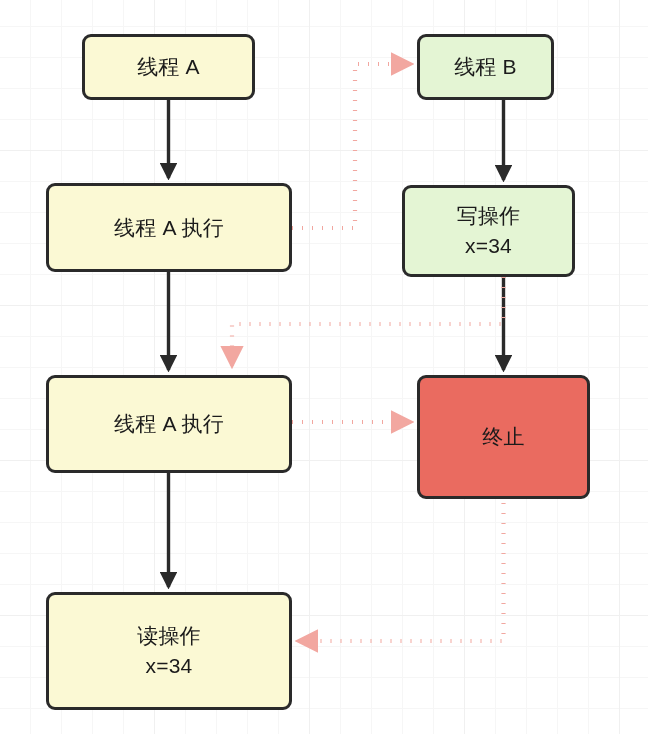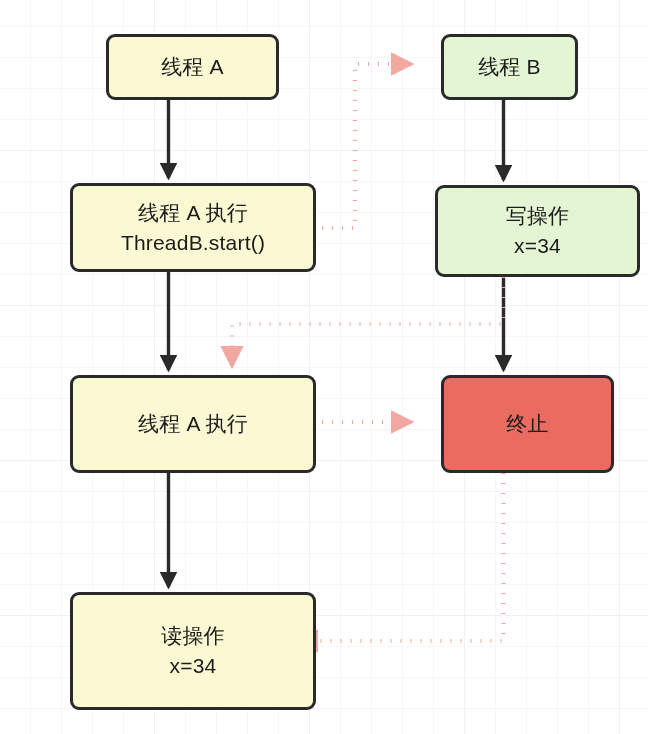--- a/index.html
+++ b/index.html
@@ -41,21 +41,20 @@
     display: flex;
     flex-direction: column;
     align-items: center;
     justify-content: center;
     text-align: center;
     color: #1b1b1b;
     font-size: 21px;
     line-height: 1.42;
     letter-spacing: 0.2px;
     white-space: pre;
-    margin-left: 24px;
   }
   .node .line2 { display: block; }
 </style>
 </head>
 <body>
 
 <div id="canvas">
 
   <svg id="edges" viewBox="0 0 648 734" width="648" height="734" xmlns="http://www.w3.org/2000/svg">
     <defs>
@@ -84,30 +83,29 @@
   </svg>
 
   <div class="node" style="left: 82px; top: 34px; width: 173px; height: 66px; background: rgb(251, 249, 212); border-color: rgb(42, 42, 42);">
     <span>线程 A</span>
   </div>
   <div class="node" style="left: 417px; top: 34px; width: 137px; height: 66px; background: rgb(228, 245, 212); border-color: rgb(42, 42, 42);">
     <span>线程 B</span>
   </div>
   <div class="node" style="left: 46px; top: 183px; width: 246px; height: 89px; background: rgb(251, 249, 212); border-color: rgb(42, 42, 42);">
     <span>线程 A 执行</span>
-    <span class="line2">ThreadB.start()</span>
   </div>
-  <div class="node" style="left: 411px; top: 185px; width: 205px; height: 92px; background: rgb(228, 245, 212); border-color: rgb(42, 42, 42);">
+  <div class="node" style="left: 402px; top: 185px; width: 173px; height: 92px; background: rgb(228, 245, 212); border-color: rgb(42, 42, 42);">
     <span>写操作</span>
     <span class="line2">x=34</span>
   </div>
   <div class="node" style="left: 46px; top: 375px; width: 246px; height: 98px; background: rgb(251, 249, 212); border-color: rgb(42, 42, 42);">
     <span>线程 A 执行</span>
   </div>
-  <div class="node" style="left: 417px; top: 375px; width: 173px; height: 98px; background: rgb(234, 107, 96); border-color: rgb(42, 42, 42);">
+  <div class="node" style="left: 417px; top: 375px; width: 173px; height: 124px; background: rgb(234, 107, 96); border-color: rgb(42, 42, 42);">
     <span>终止</span>
   </div>
   <div class="node" style="left: 46px; top: 592px; width: 246px; height: 118px; background: rgb(251, 249, 212); border-color: rgb(42, 42, 42);">
     <span>读操作</span>
     <span class="line2">x=34</span>
   </div>
 
 </div>
 
 </body></html>

